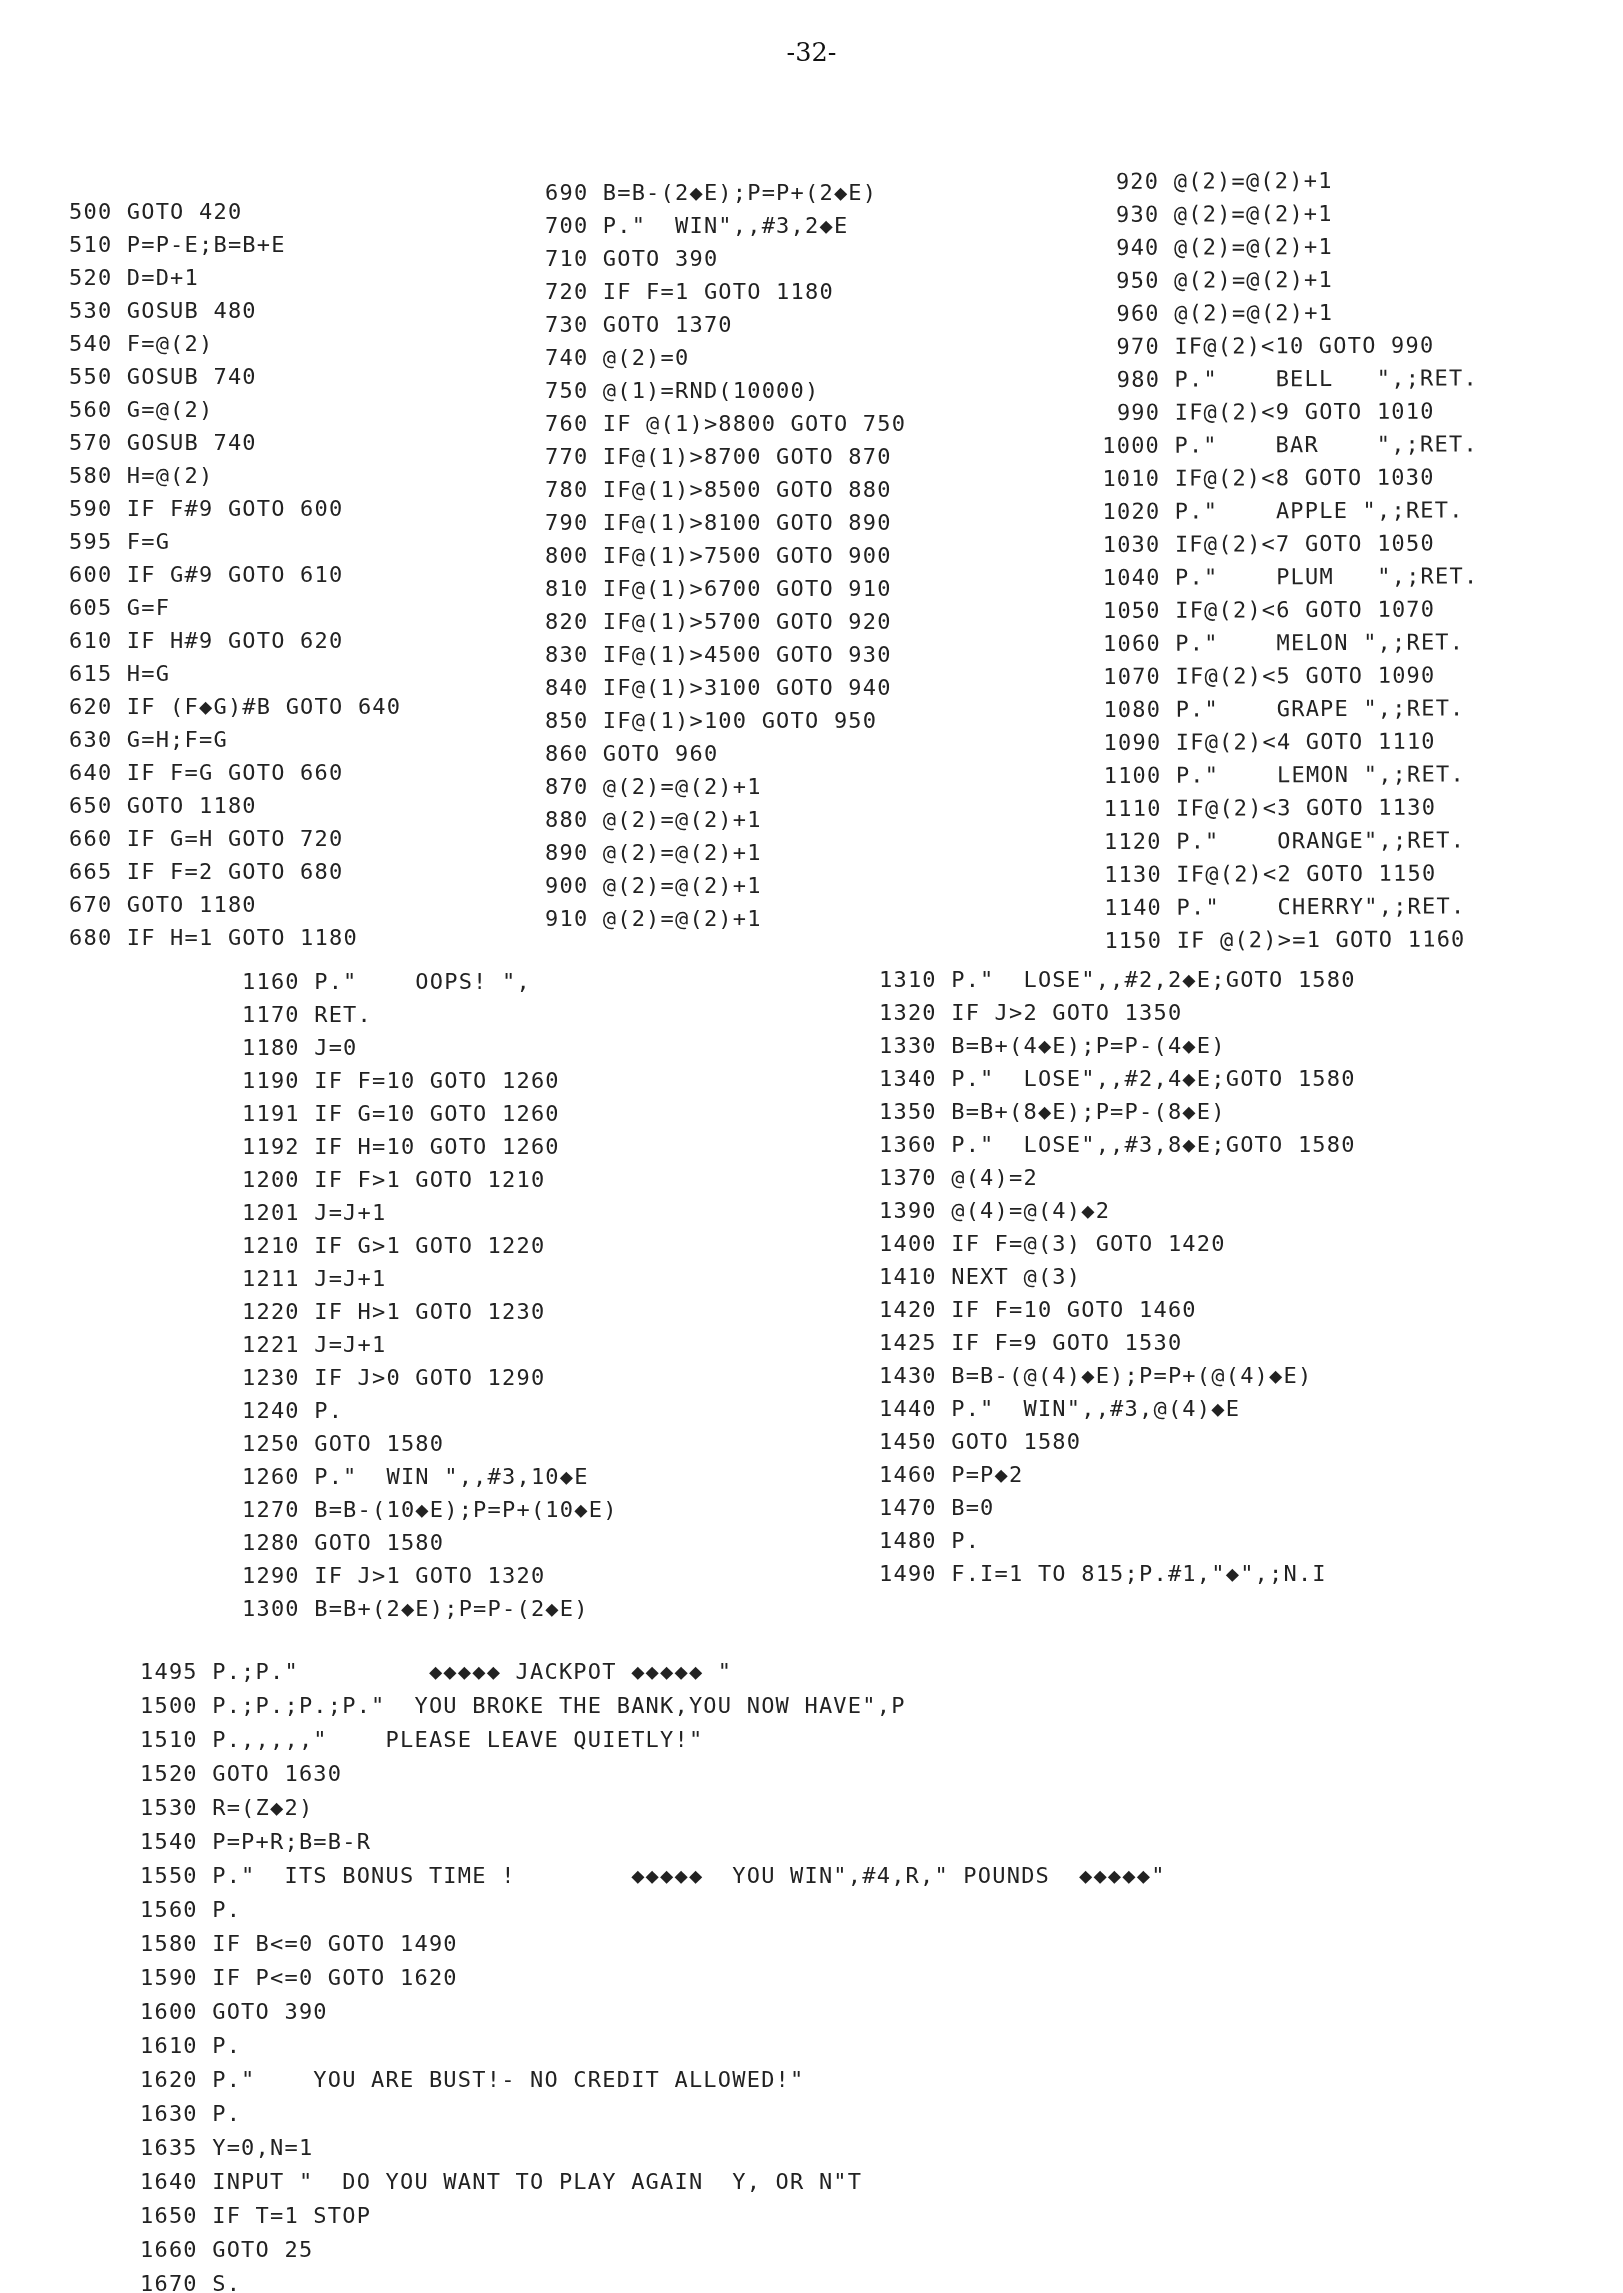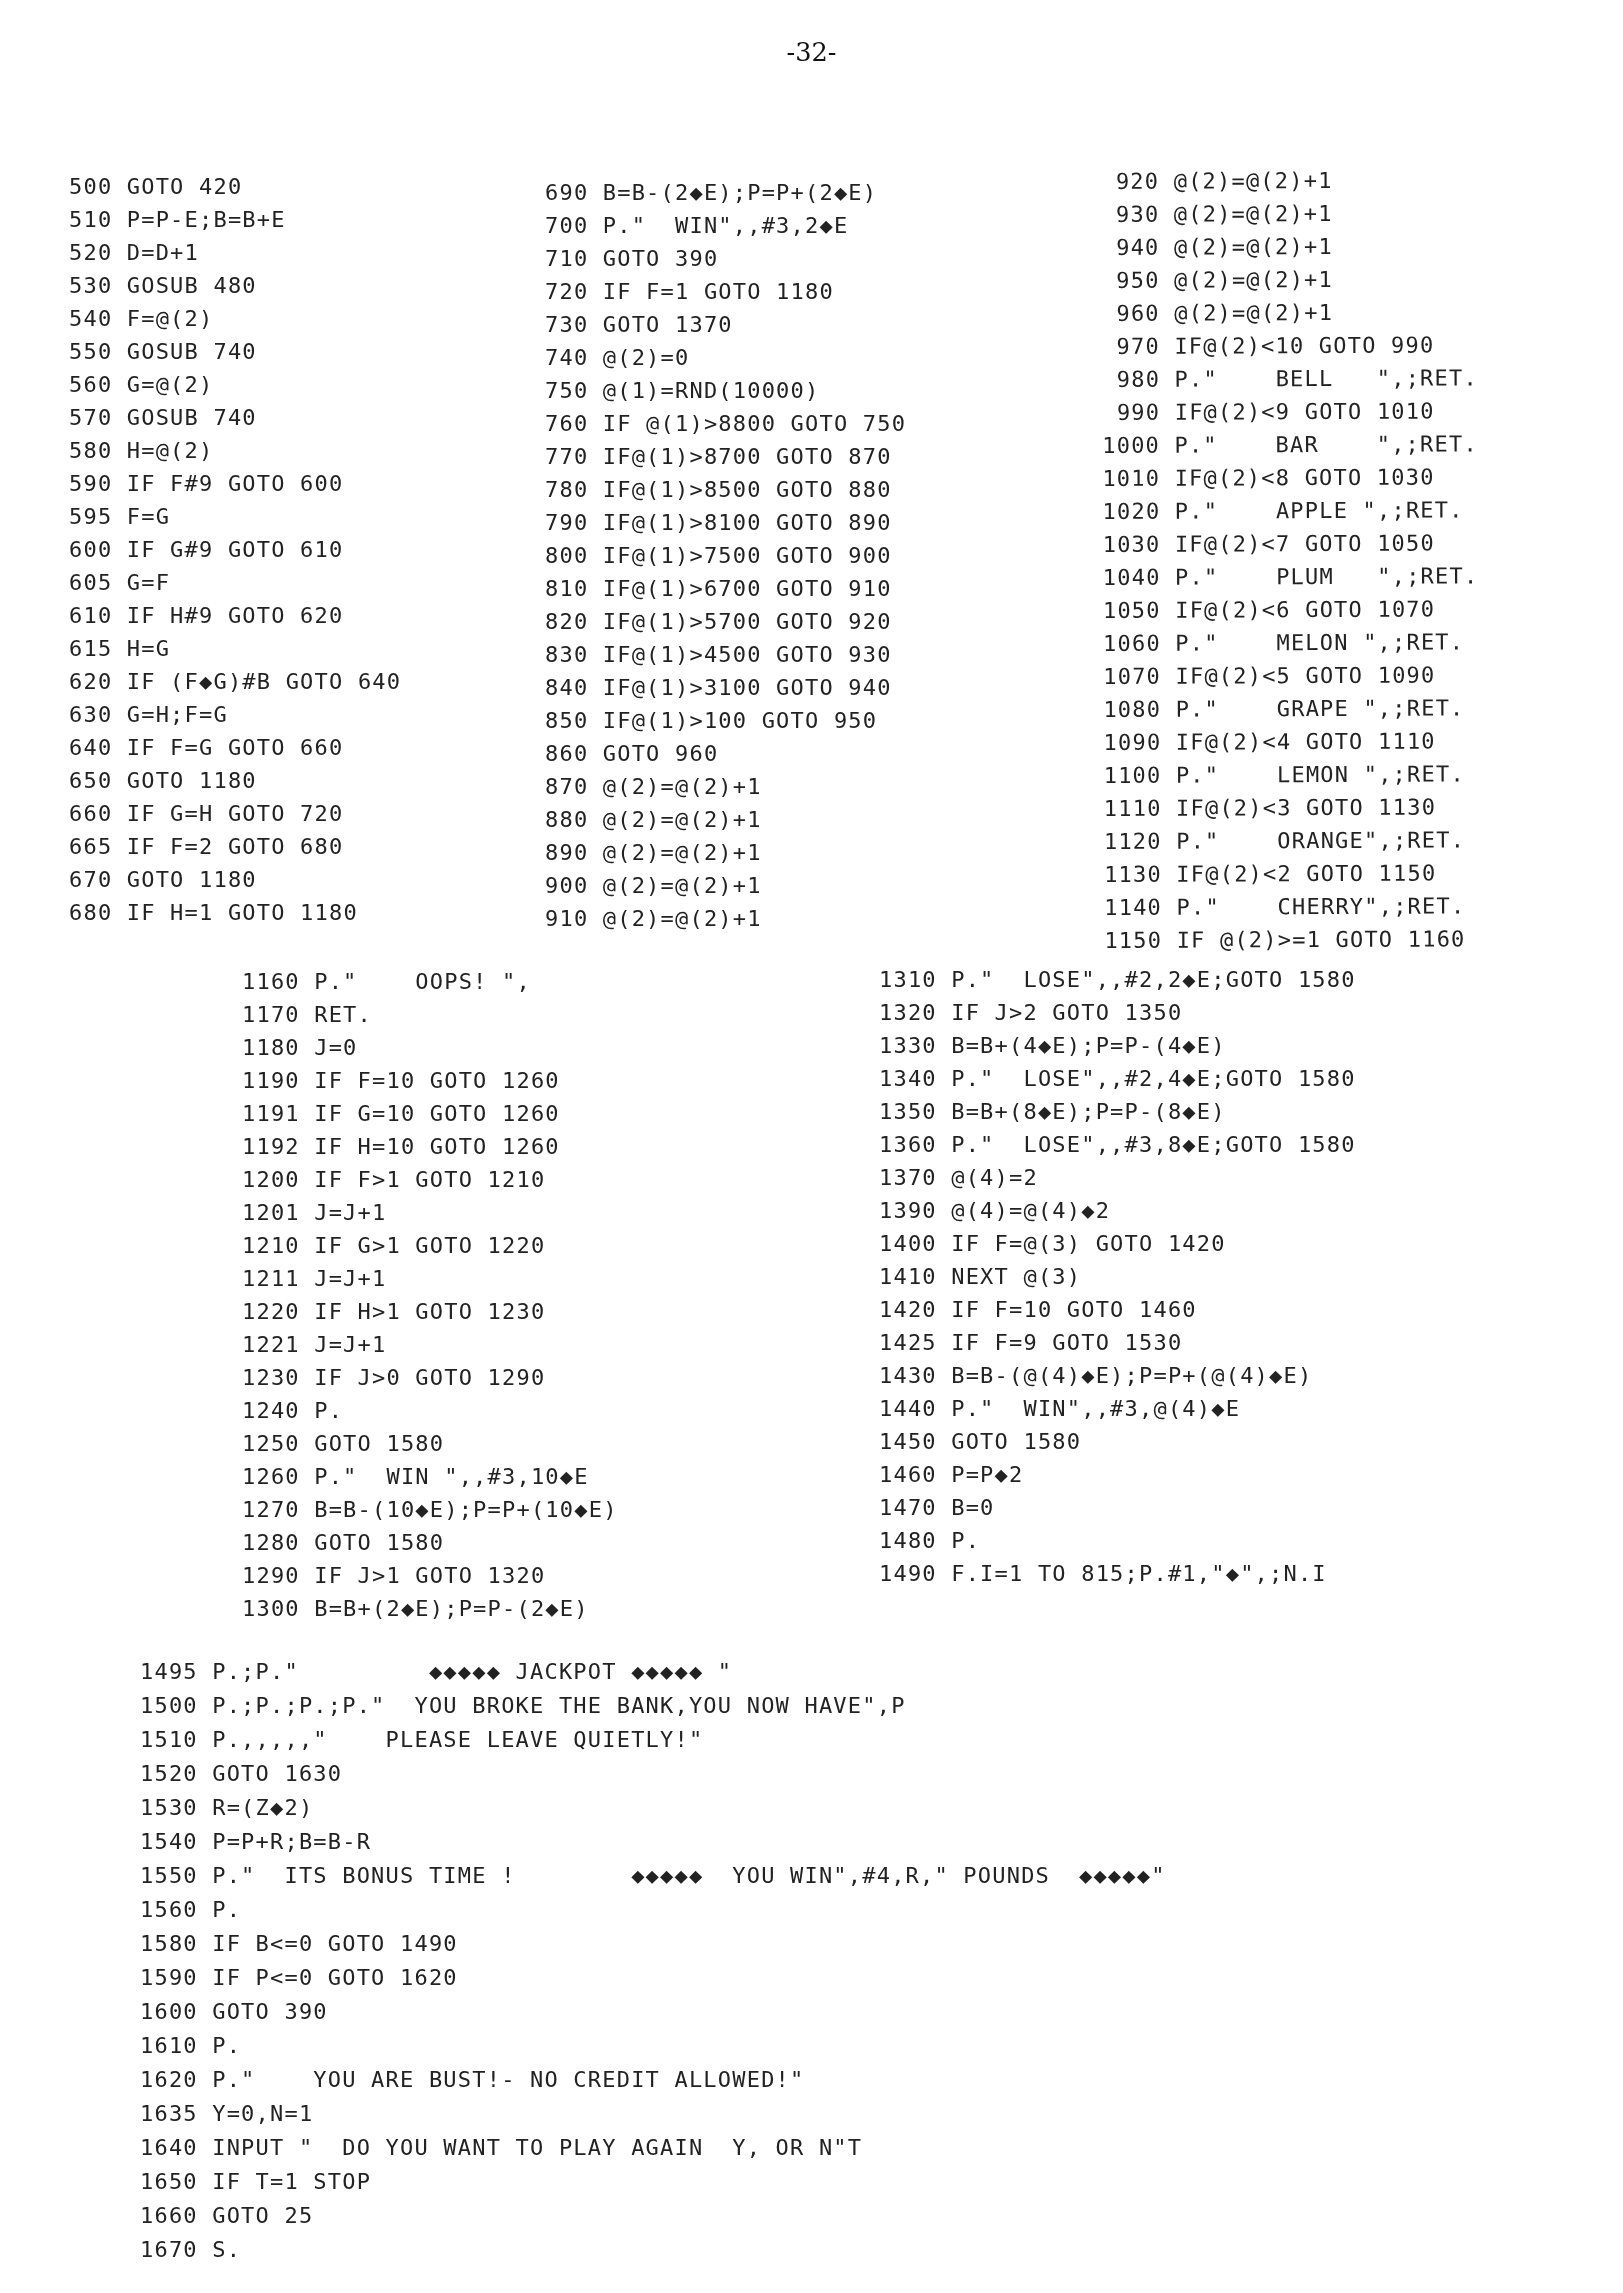--- a/index.html
+++ b/index.html
@@ -11,21 +11,21 @@
   .col { position: absolute; }
   .line {
     font-family: "DejaVu Sans Mono", monospace;
     font-size: 22px;
     line-height: 33px;
     height: 33px;
     white-space: pre;
     letter-spacing: 1.2px;
     color: #222;
   }
-  #col1 { left: 69px; top: 170px; }
+  #col1 { left: 69px; top: 195px; }
   #col2 { left: 545px; top: 176px; }
   #col3 { left: 1101px; top: 165px; transform: rotate(-0.25deg); transform-origin: left top; }
   #col3 .line { line-height: 33px; height: 33px; }
   #col4 { left: 242px; top: 965px; }
   #col5 { left: 879px; top: 963px; }
   #col4 .line, #col5 .line { line-height: 33px; height: 33px; }
   #col6 { left: 140px; top: 1655px; }
   #col6 .line { line-height: 34px; height: 34px; }
   
   #col3 .line.pad { padding-left: 14.8px; }
@@ -161,19 +161,20 @@
     <div class="line">1520 GOTO 1630</div>
     <div class="line">1530 R=(Z◆2)</div>
     <div class="line">1540 P=P+R;B=B-R</div>
     <div class="line">1550 P."  ITS BONUS TIME !        ◆◆◆◆◆  YOU WIN",#4,R," POUNDS  ◆◆◆◆◆"</div>
     <div class="line">1560 P.</div>
     <div class="line">1580 IF B&lt;=0 GOTO 1490</div>
     <div class="line">1590 IF P&lt;=0 GOTO 1620</div>
     <div class="line">1600 GOTO 390</div>
     <div class="line">1610 P.</div>
     <div class="line">1620 P."    YOU ARE BUST!- NO CREDIT ALLOWED!"</div>
+    <div class="line">1630 P.</div>
     <div class="line">1635 Y=0,N=1</div>
     <div class="line">1640 INPUT "  DO YOU WANT TO PLAY AGAIN  Y, OR N"T</div>
     <div class="line">1650 IF T=1 STOP</div>
     <div class="line">1660 GOTO 25</div>
     <div class="line">1670 S.</div>
   </div>
 
 
 </body></html>

